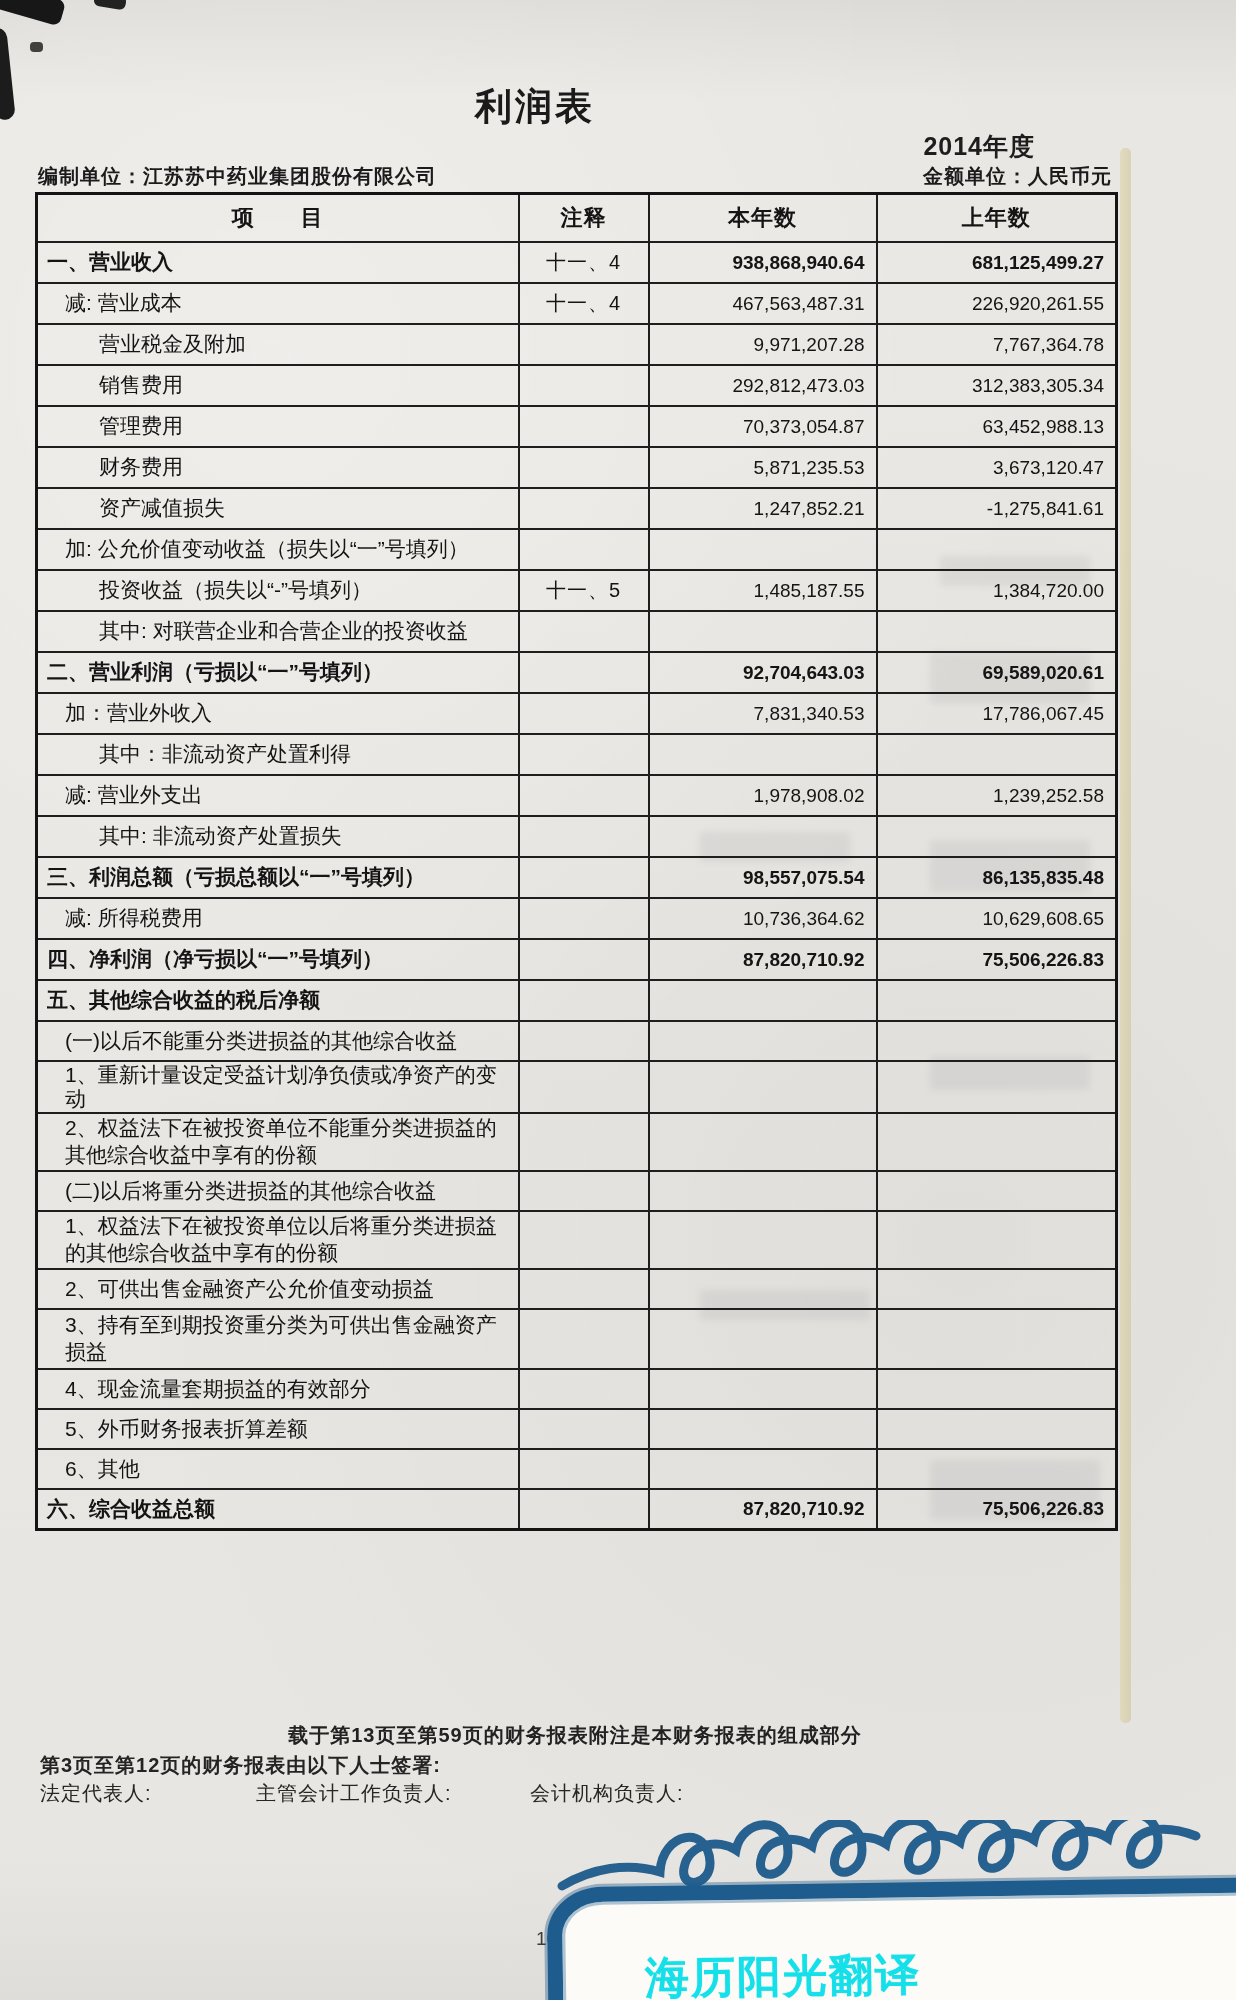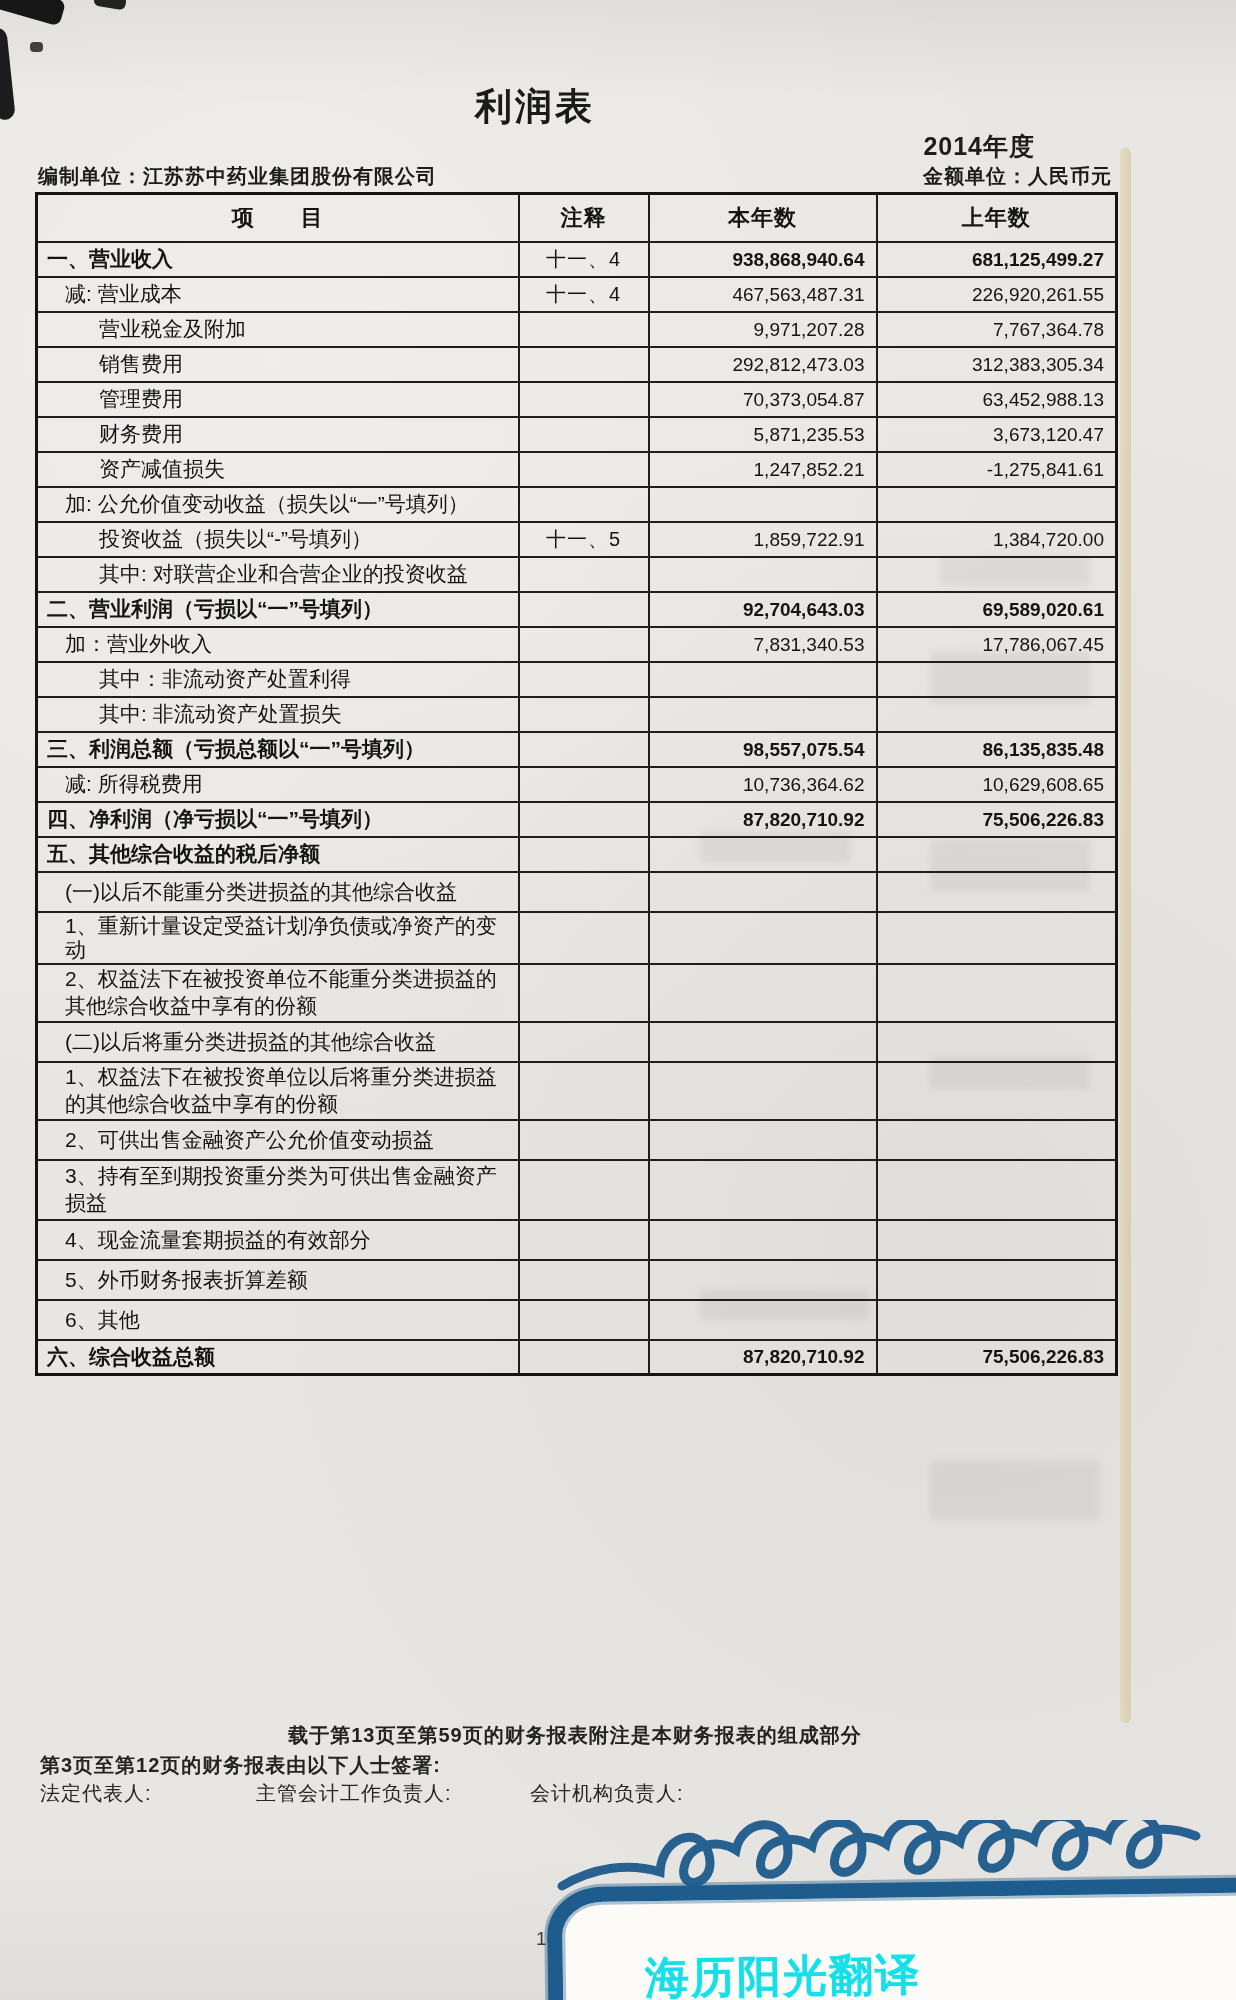--- a/index.html
+++ b/index.html
@@ -56,21 +56,21 @@
   th{height:44px;font-size:22px;font-weight:bold;letter-spacing:1px;color:#141414;}
   td{color:#141414;}
   .c-item{font-size:21px;padding-right:6px;line-height:1.15;}
   .c-item.wrap{line-height:1.28;}
   .ind1{padding-left:9px;}
   .ind2{padding-left:27px;}
   .ind3{padding-left:61px;}
   .c-note{font-size:20px;text-align:center;letter-spacing:1px;}
   .c-num{font-size:19px;text-align:right;padding-right:11px;letter-spacing:0;}
   .b{font-weight:bold;}
-  tr.r48{height:35px;}
+  tr.r48{height:41px;}
   tr.r46{height:40px;}
   tr.r60{height:60px;}
   tr.r66{height:47px;margin-left:10px;}
 
   
   .notes-statement{
     position:absolute;left:35px;top:1722px;width:1080px;text-align:center;
     font-size:20px;font-weight:bold;color:#222;letter-spacing:1px;
   }
   .signing-statement{
@@ -183,21 +183,21 @@
         </tr>
         <tr class="r48">
           <td class="c-item ind2">加: 公允价值变动收益（损失以“一”号填列）</td>
           <td class="c-note"></td>
           <td class="c-num"></td>
           <td class="c-num"></td>
         </tr>
         <tr class="r48">
           <td class="c-item ind3">投资收益（损失以“-”号填列）</td>
           <td class="c-note">十一、5</td>
-          <td class="c-num">1,859,722.91</td>
+          <td class="c-num">1,485,187.55</td>
           <td class="c-num">1,384,720.00</td>
         </tr>
         <tr class="r48">
           <td class="c-item ind3">其中: 对联营企业和合营企业的投资收益</td>
           <td class="c-note"></td>
           <td class="c-num"></td>
           <td class="c-num"></td>
         </tr>
         <tr class="r48">
           <td class="c-item ind1 b">二、营业利润（亏损以“一”号填列）</td>
@@ -209,20 +209,26 @@
           <td class="c-item ind2">加：营业外收入</td>
           <td class="c-note"></td>
           <td class="c-num">7,831,340.53</td>
           <td class="c-num">17,786,067.45</td>
         </tr>
         <tr class="r48">
           <td class="c-item ind3">其中：非流动资产处置利得</td>
           <td class="c-note"></td>
           <td class="c-num"></td>
           <td class="c-num"></td>
+        </tr>
+        <tr class="r48">
+          <td class="c-item ind2">减: 营业外支出</td>
+          <td class="c-note"></td>
+          <td class="c-num">1,978,908.02</td>
+          <td class="c-num">1,239,252.58</td>
         </tr>
         <tr class="r48">
           <td class="c-item ind3">其中: 非流动资产处置损失</td>
           <td class="c-note"></td>
           <td class="c-num"></td>
           <td class="c-num"></td>
         </tr>
         <tr class="r48">
           <td class="c-item ind1 b">三、利润总额（亏损总额以“一”号填列）</td>
           <td class="c-note"></td>

